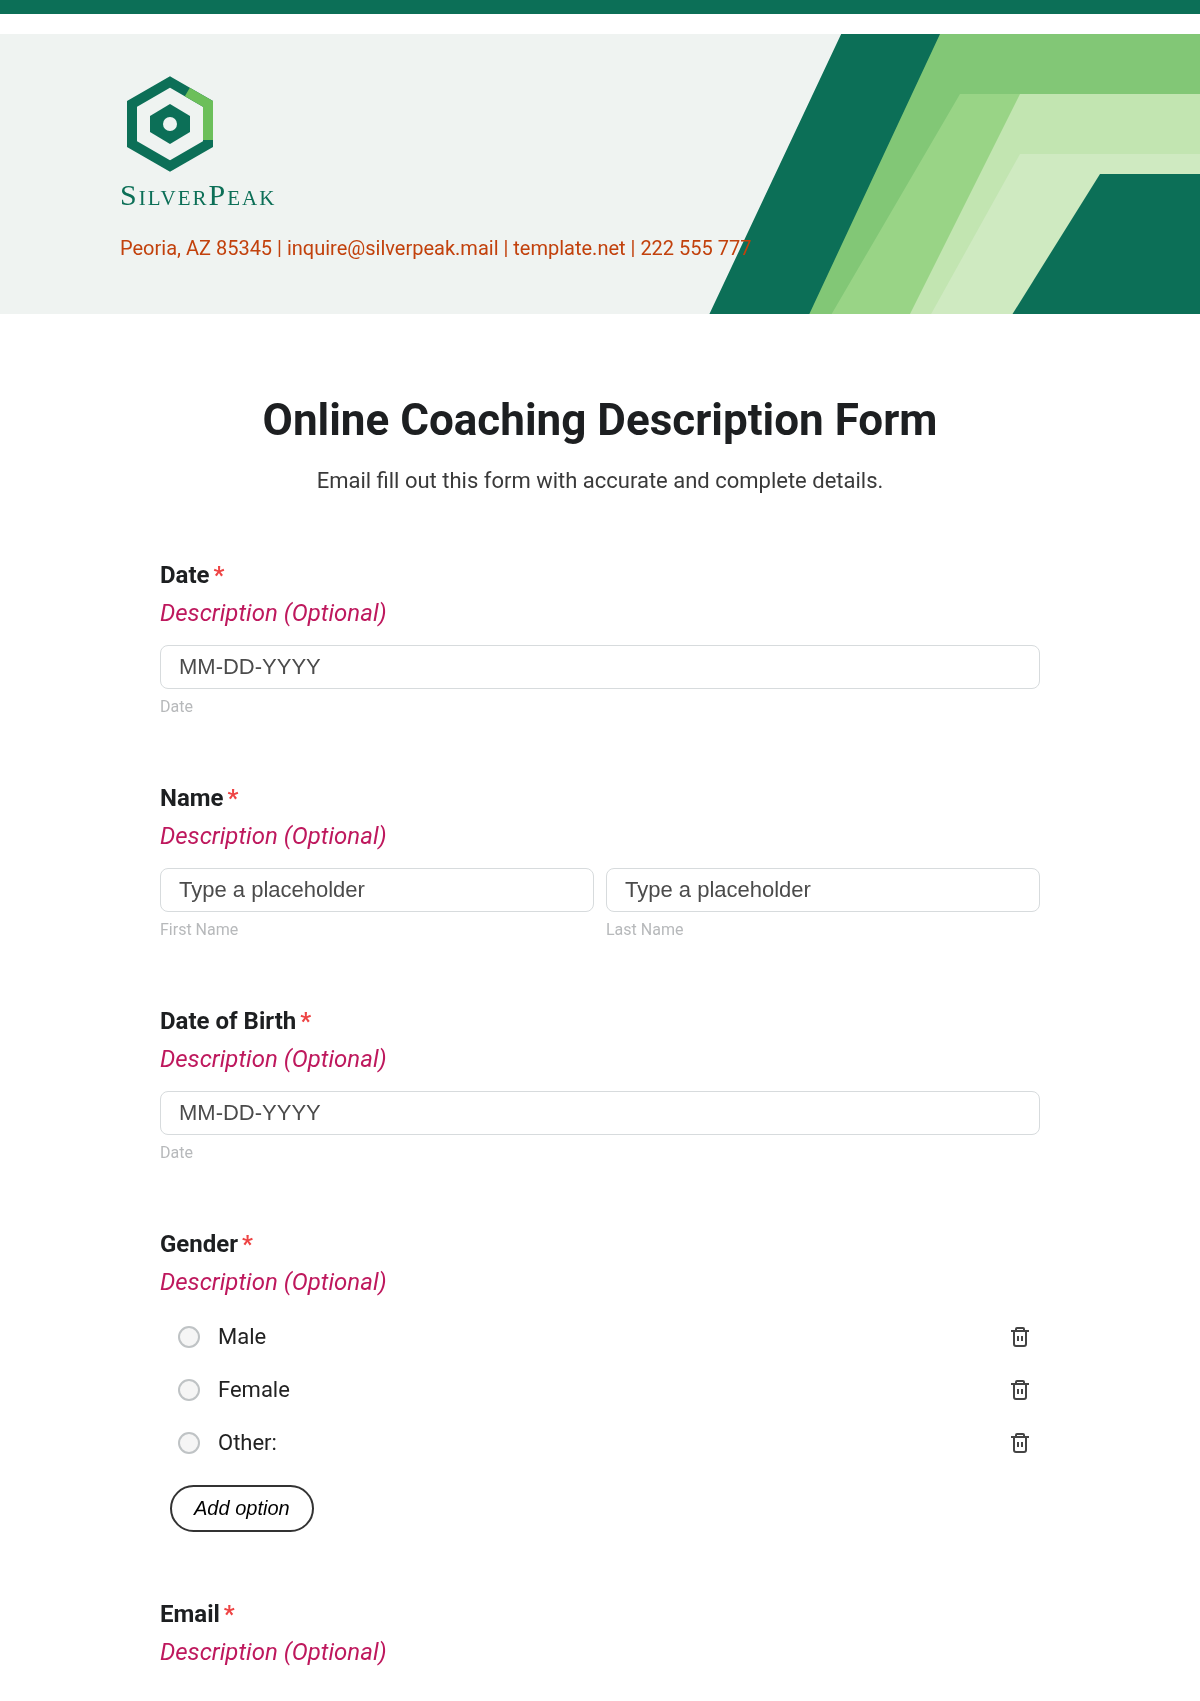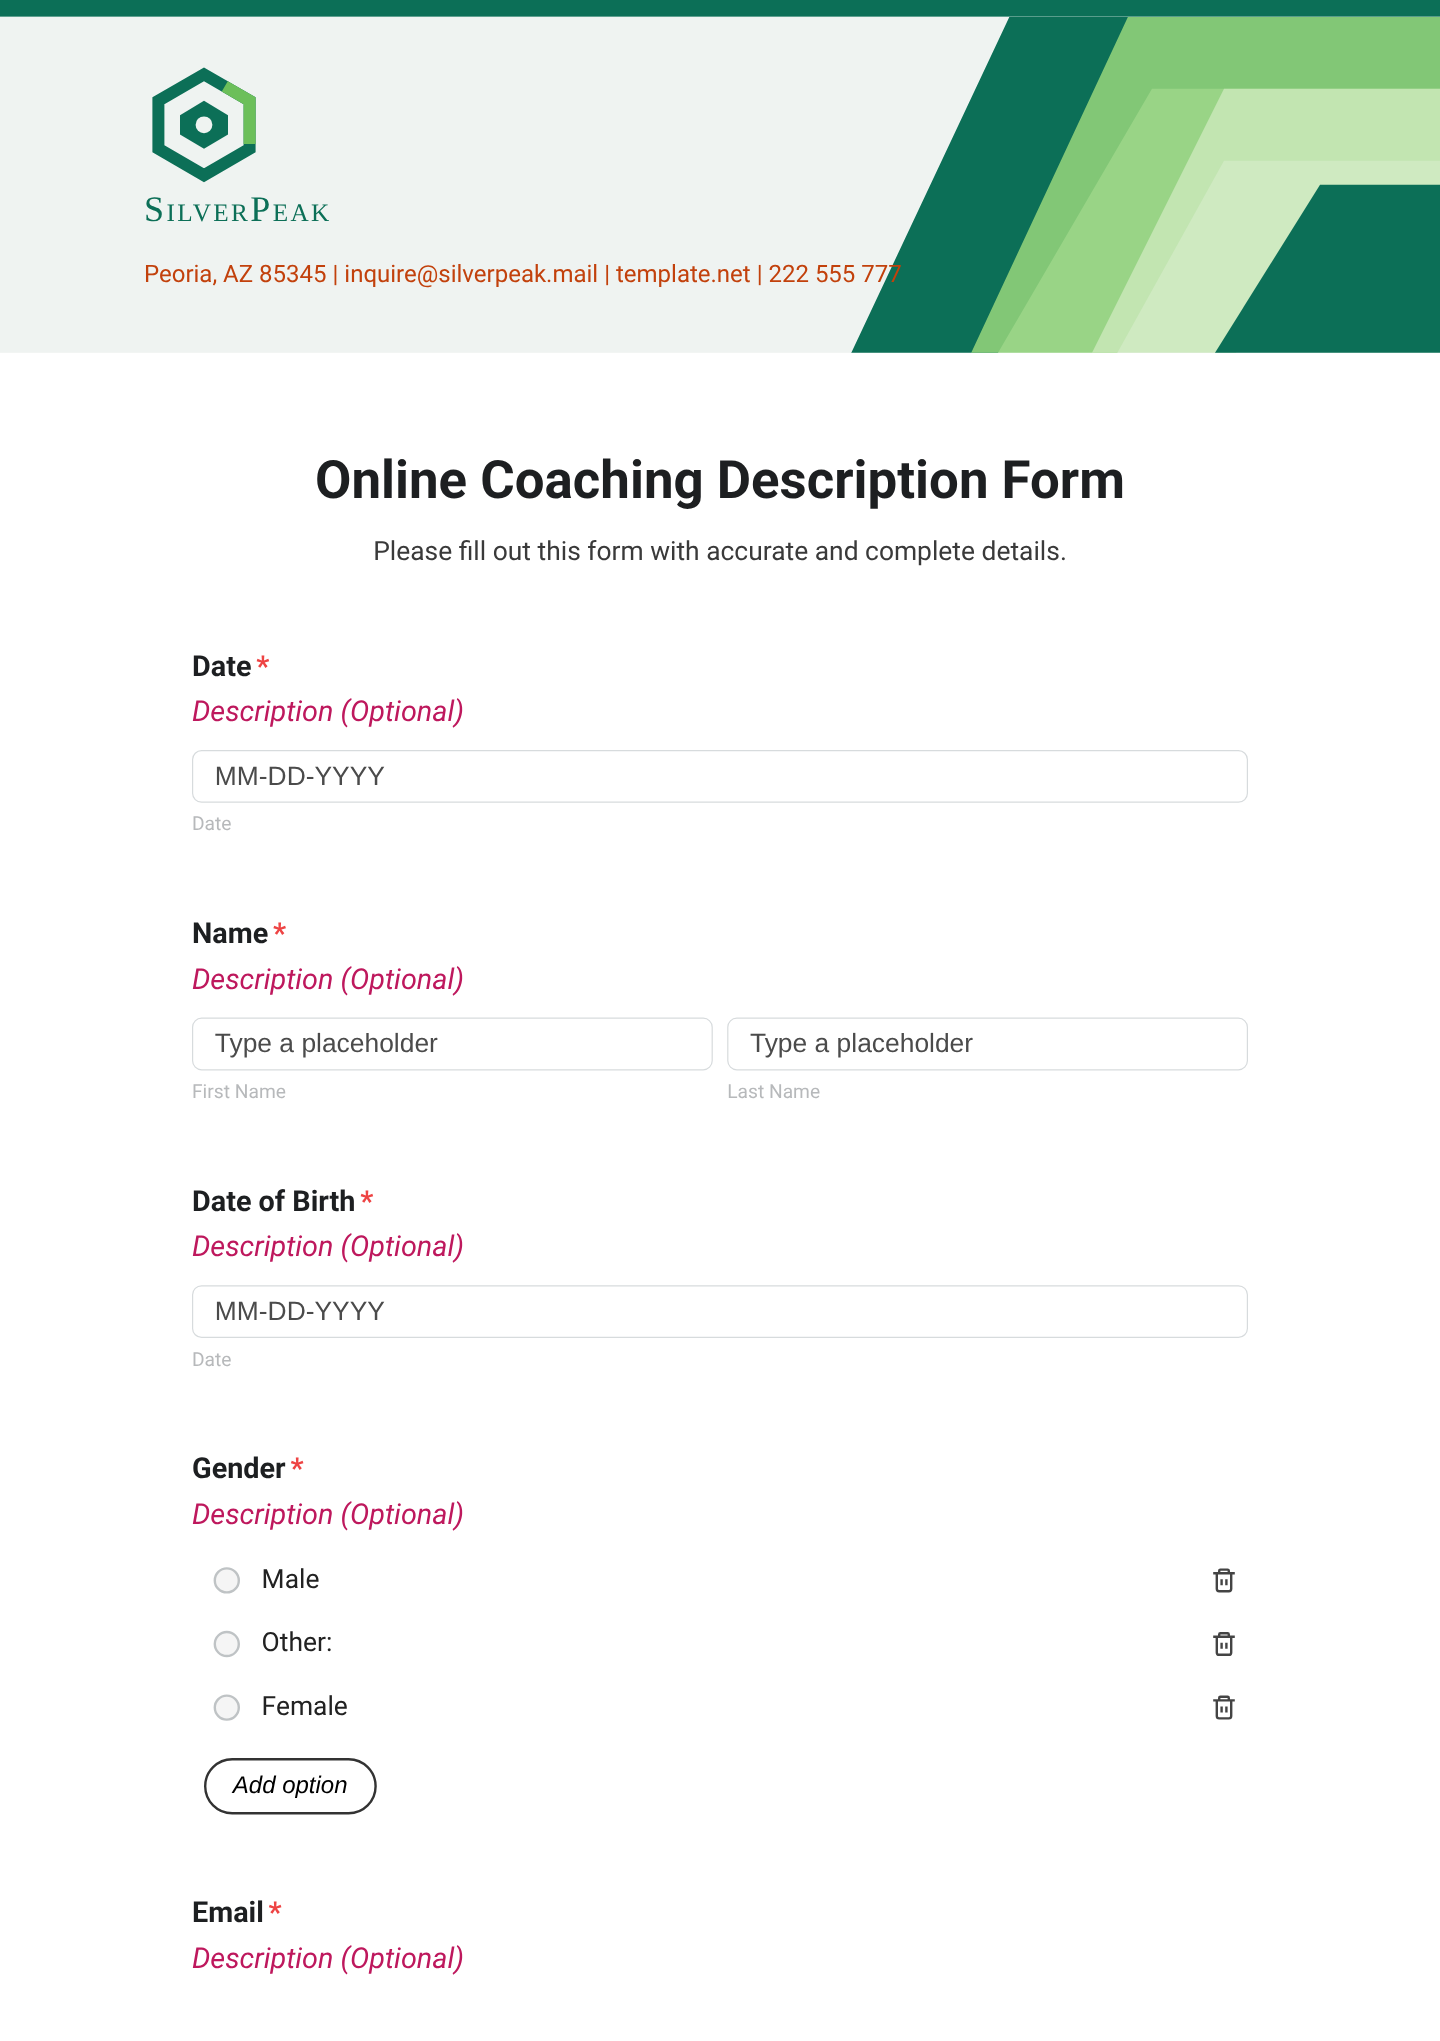--- a/index.html
+++ b/index.html
@@ -12,20 +12,21 @@
   .topbar {
     height: 14px;
     background: #0c6f57;
   }
   .header {
     background: #eff3f1;
     position: relative;
     padding: 40px 0 26px 120px;
     overflow: hidden;
     min-height: 280px;
+    margin-top: 20px;
   }
   .logo-block { position: relative; z-index: 2; }
   .logo-svg { width: 100px; height: 100px; display:block; }
   .brand {
     font-family: Georgia, "Times New Roman", serif;
     color: #0c6f57;
     font-size: 30px;
     letter-spacing: 2px;
     font-variant: small-caps;
     margin-top: 4px;
@@ -154,21 +155,21 @@
   <svg class="hero-art" viewBox="0 0 600 300" preserveAspectRatio="xMaxYMin slice">
     <path d="M 220 -40 L 600 -40 L 600 60 L 320 60 L 180 300 L 60 300 Z" fill="#0c6f57"></path>
     <path d="M 300 0 L 600 0 L 600 120 L 380 120 L 280 300 L 160 300 Z" fill="#8fd07a" opacity="0.9"></path>
     <path d="M 380 60 L 600 60 L 600 180 L 440 180 L 380 300 L 260 300 Z" fill="#c9e8b8" opacity="0.85"></path>
     <path d="M 460 140 L 640 140 L 640 300 L 360 300 Z" fill="#0c6f57"></path>
   </svg>
 </div>
 
 <div class="form-wrap">
   <h1 class="form-title">Online Coaching Description Form</h1>
-  <p class="form-sub">Please fill out this form with accurate and complete details.</p>
+  <p class="form-sub">Email fill out this form with accurate and complete details.</p>
 
   <div class="field">
     <div class="field-label">
       <span>Date</span><span class="req">*</span>
     </div>
     <div class="desc">Description (Optional)</div>
     <input class="input" type="text" placeholder="MM-DD-YYYY" style="">
     <div class="sublabel">Date</div>
   </div>
 
@@ -206,32 +207,32 @@
     <div class="options-wrap">
       <div class="radio-row">
         <span class="radio-circle"></span>
         <span class="radio-label">Male</span>
         <svg class="trash" viewBox="0 0 24 24" fill="none" stroke="currentColor" stroke-width="2">
           <path d="M3 6h18M8 6V4a1 1 0 011-1h6a1 1 0 011 1v2M6 6v13a2 2 0 002 2h8a2 2 0 002-2V6M10 11v5M14 11v5"></path>
         </svg>
       </div>
       <div class="radio-row">
         <span class="radio-circle"></span>
+        <span class="radio-label">Female</span>
+        <svg class="trash" viewBox="0 0 24 24" fill="none" stroke="currentColor" stroke-width="2">
+          <path d="M3 6h18M8 6V4a1 1 0 011-1h6a1 1 0 011 1v2M6 6v13a2 2 0 002 2h8a2 2 0 002-2V6M10 11v5M14 11v5"></path>
+        </svg>
+      </div>
+      <div class="radio-row">
+        <span class="radio-circle"></span>
         <span class="radio-label">Other:</span>
         <svg class="trash" viewBox="0 0 24 24" fill="none" stroke="currentColor" stroke-width="2">
           <path d="M3 6h18M8 6V4a1 1 0 011-1h6a1 1 0 011 1v2M6 6v13a2 2 0 002 2h8a2 2 0 002-2V6M10 11v5M14 11v5"></path>
         </svg>
       </div>
-      <div class="radio-row">
-        <span class="radio-circle"></span>
-        <span class="radio-label">Female</span>
-        <svg class="trash" viewBox="0 0 24 24" fill="none" stroke="currentColor" stroke-width="2">
-          <path d="M3 6h18M8 6V4a1 1 0 011-1h6a1 1 0 011 1v2M6 6v13a2 2 0 002 2h8a2 2 0 002-2V6M10 11v5M14 11v5"></path>
-        </svg>
-      </div>
       <button class="add-btn">Add option</button>
     </div>
   </div>
 
   <div class="field">
     <div class="field-label">
       <span>Email</span><span class="req">*</span>
     </div>
     <div class="desc">Description (Optional)</div>
   </div>

